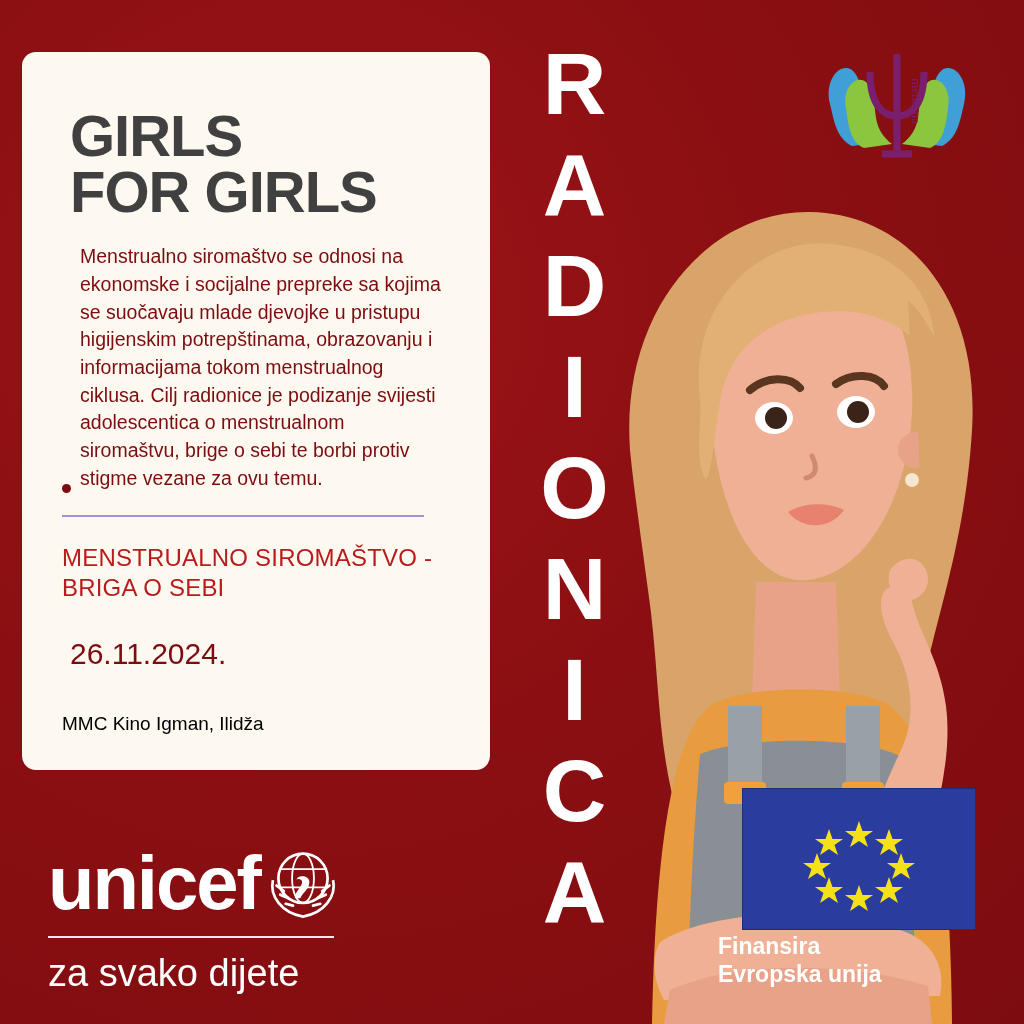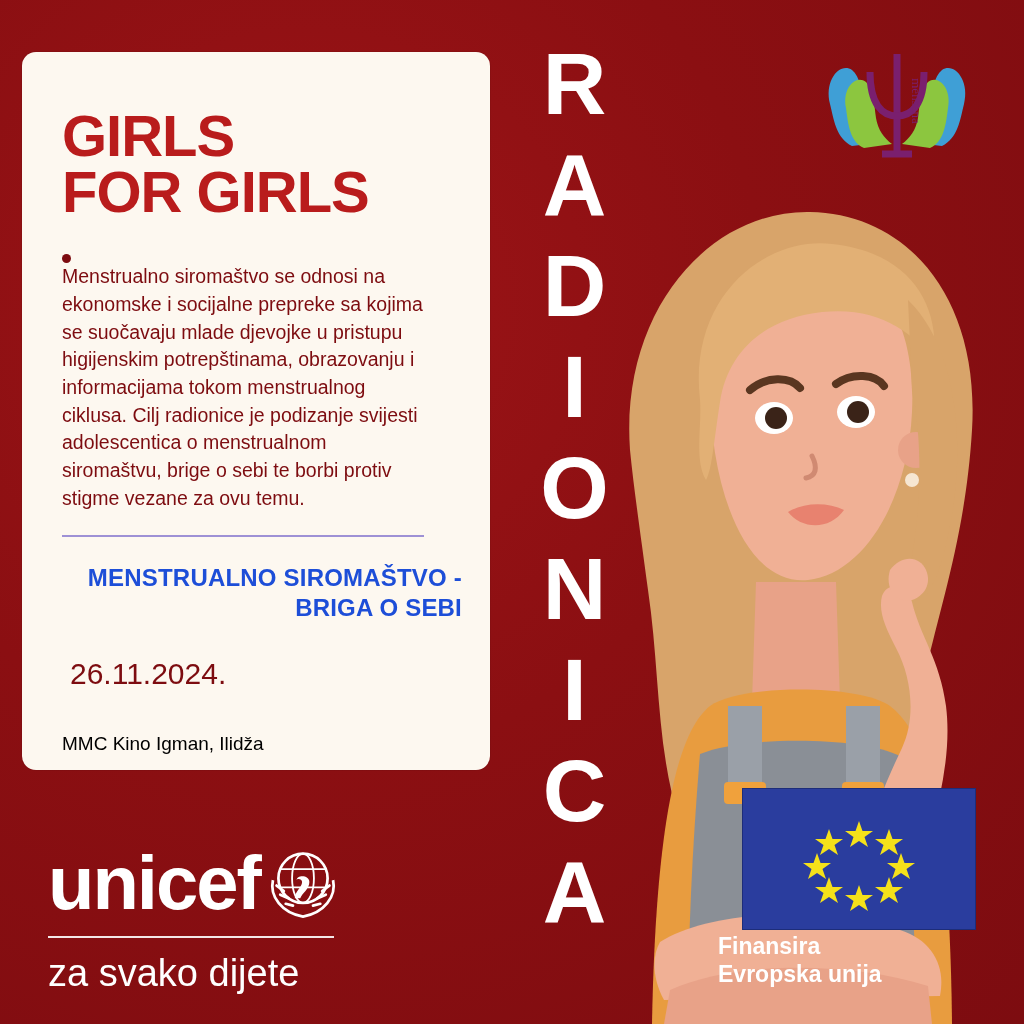--- a/index.html
+++ b/index.html
@@ -32,32 +32,31 @@
     border-radius: 14px;
     box-shadow: 0 0 0 1px rgba(0,0,0,0.05);
   }
   .card-inner {
     position: absolute;
     left: 40px;
     right: 26px;
     top: 56px;
   }
   .title {
-    color: #b91c1c;
+    color: #404040;
     font-weight: bold;
     font-size: 58px;
     line-height: 0.96;
     letter-spacing: -1px;
-    margin: 0 0 24px 0;
+    margin: 0 0 24px 8px;
     white-space: pre-line;
   }
   .bullet-row {
     display: flex;
-    align-items: flex-start;
-    flex-direction: column;
+    align-items: flex-end;
   }
   .bullet-dot {
     width: 9px;
     height: 9px;
     border-radius: 50%;
     background: #7d0c10;
     margin-top: 11px;
     margin-right: 9px;
     flex: none;
   }
@@ -70,25 +69,25 @@
   }
   .divider {
     margin-top: 22px;
     width: 362px;
     height: 2px;
     background: #8d7fd0;
     opacity: 0.85;
   }
   .subtitle {
     margin-top: 26px;
-    color: #1d4ed8;
-    font-weight: bold;
+    color: #b91c1c;
+    font-weight: normal;
     font-size: 24px;
     line-height: 1.25;
-    text-align: right;
+    text-align: left;
     width: 400px;
     white-space: pre-line;
     letter-spacing: 0.2px;
   }
   .datetime {
     margin-top: 34px;
     color: #7d0c10;
     font-size: 30px;
     display: flex;
     align-items: baseline;

